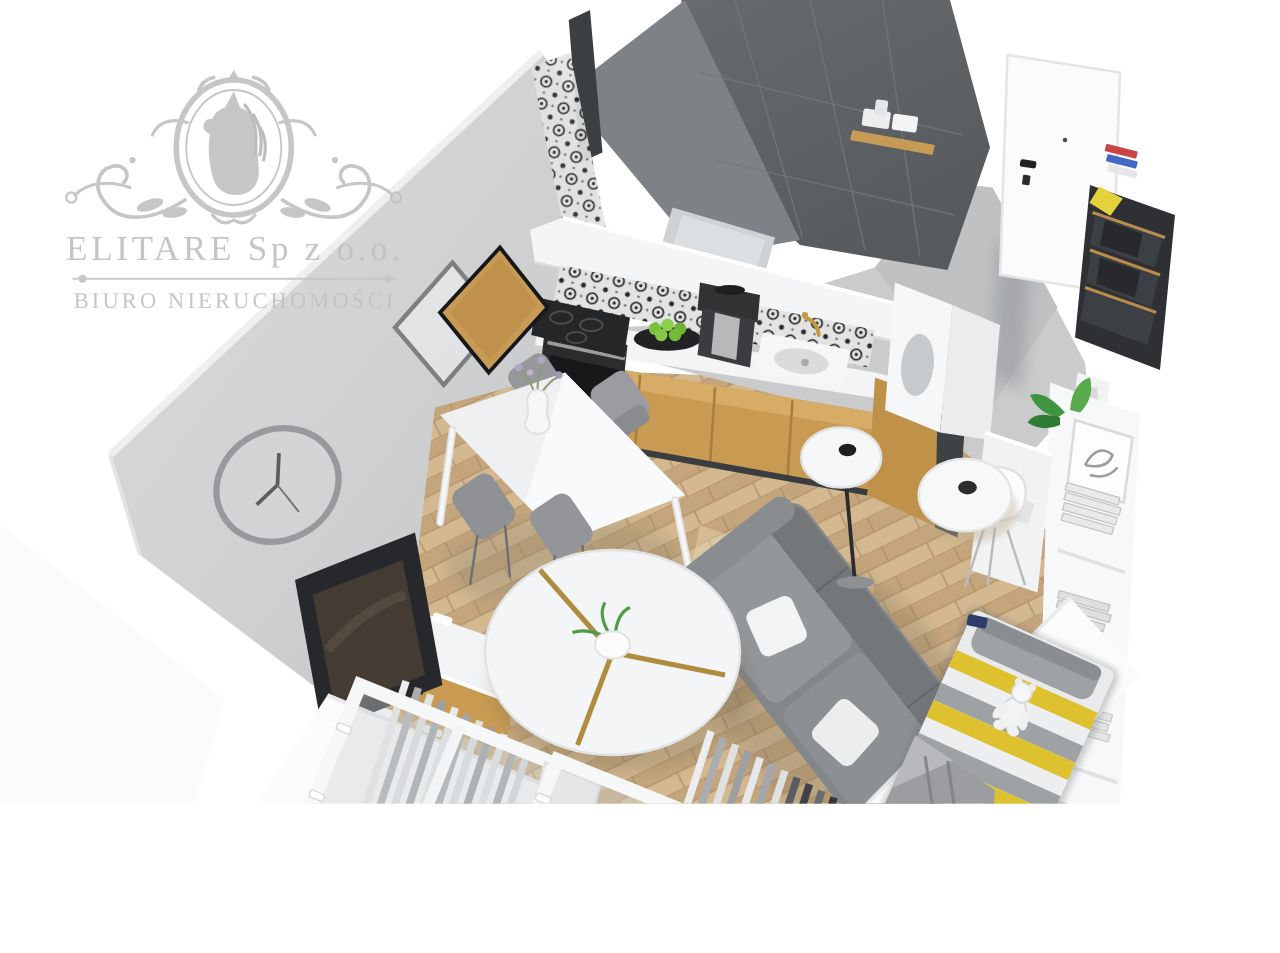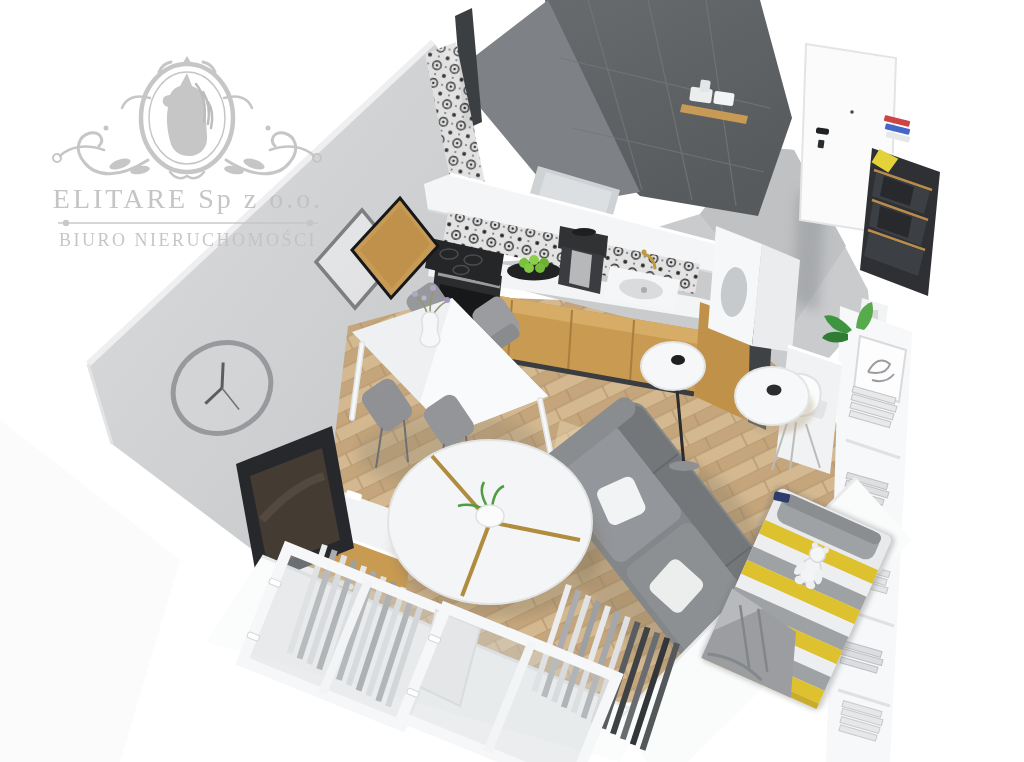--- a/index.html
+++ b/index.html
@@ -1,16 +1,16 @@
 <!DOCTYPE html>
 <html><head>
 <meta charset="utf-8">
 <style>
   html,body{margin:0;padding:0;background:#ffffff;}
-  .stage{position:relative;width:1024px;height:762px;overflow:hidden;background:#ffffff;
+  .stage{position:relative;width:1024px;height:643px;overflow:hidden;background:#ffffff;
          font-family:"Liberation Serif", serif;}
   svg{display:block}
   .wm-company{font-family:"Liberation Serif",serif;font-size:28px;letter-spacing:3px;fill:#c2c2c3;}
   .wm-subtitle{font-family:"Liberation Serif",serif;font-size:18px;letter-spacing:2.5px;fill:#c3c3c4;}
 </style>
 </head>
 <body>
 
 <div class="stage">
 <svg width="1024" height="762" viewBox="0 0 1024 762" xmlns="http://www.w3.org/2000/svg">

